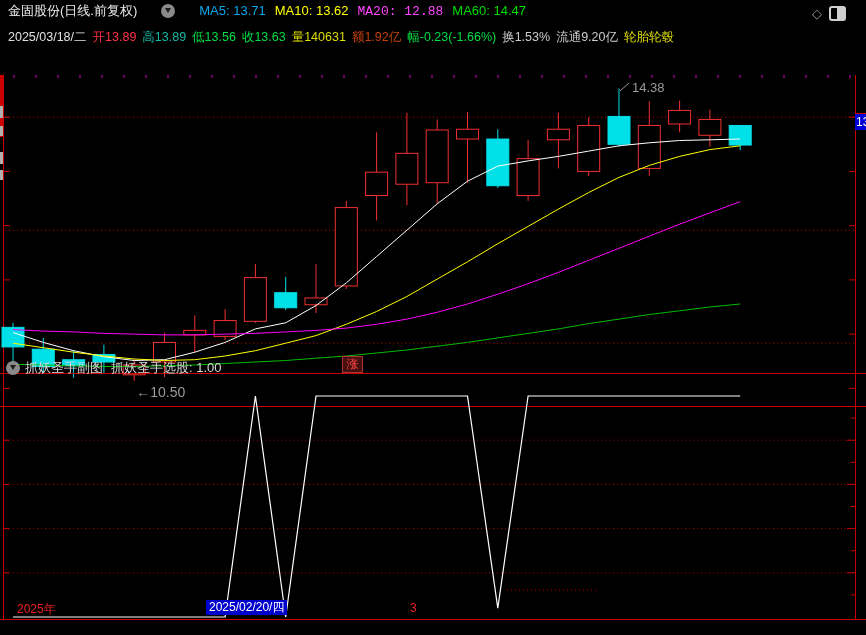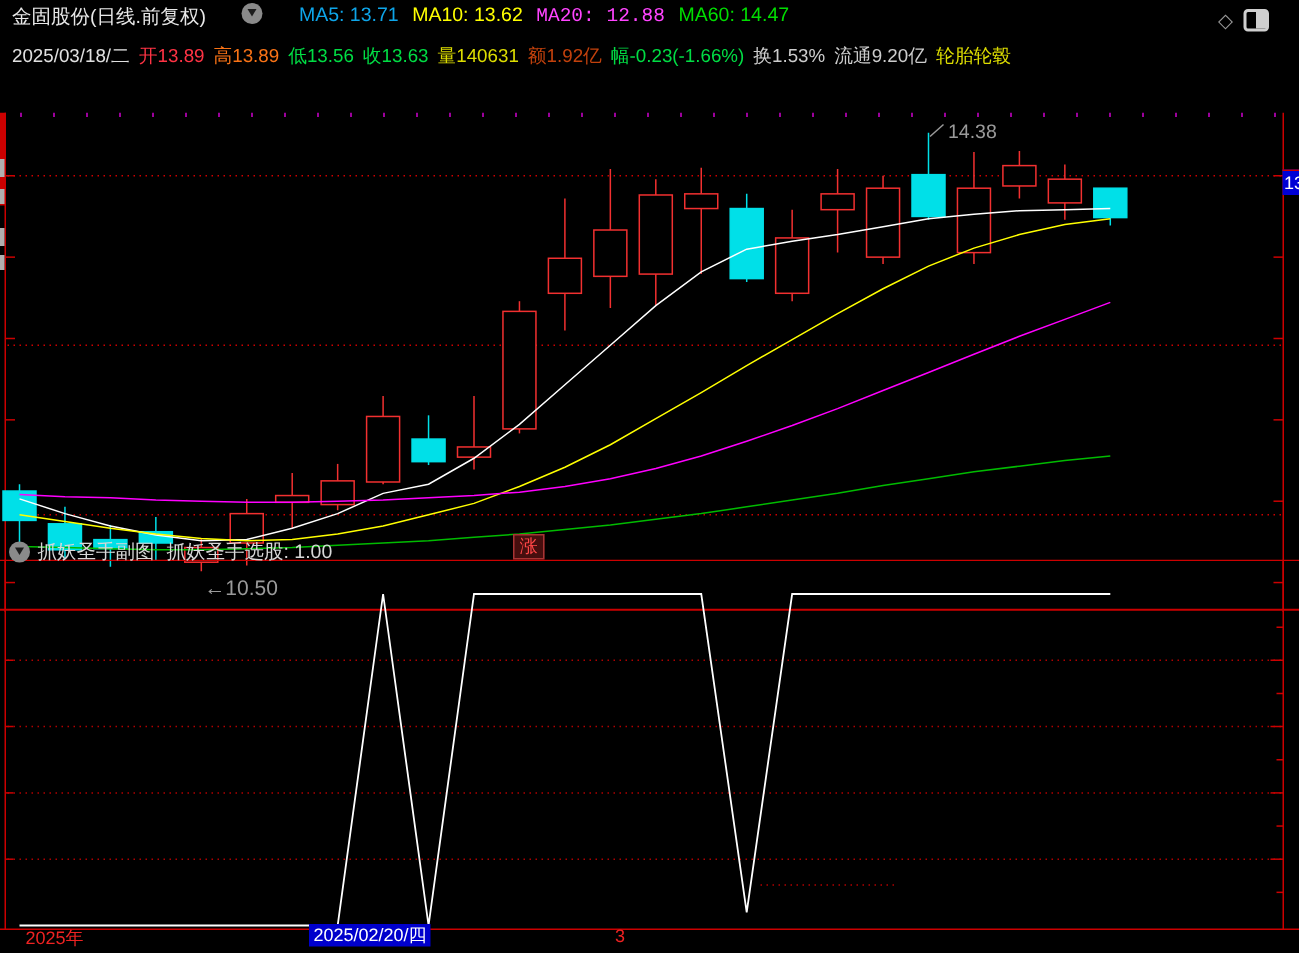--- a/index.html
+++ b/index.html
@@ -1,18 +1,18 @@
 <!DOCTYPE html>
 <html><head>
 <meta charset="utf-8">
 <style>
   html,body{margin:0;padding:0;background:#000;}
   .screen{position:relative;width:866px;height:635px;background:#000;overflow:hidden;
     font-family:"Liberation Sans","DejaVu Sans",sans-serif;}
-  .hdr-row1{position:absolute;top:2px;left:8px;height:17px;display:flex;align-items:flex-start;
+  .hdr-row1{position:absolute;top:2px;left:8px;height:17px;display:flex;align-items:center;
     white-space:nowrap;font-size:13px;gap:18px;}
   .hdr-row2{position:absolute;top:21px;left:8px;height:16px;display:flex;align-items:center;
     white-space:nowrap;font-size:12.5px;}
   .sym{color:#e8e8e8;}
   .chev{display:inline-block;width:14px;height:14px;border-radius:50%;background:#8a8a8a;
     margin:0 6px;position:relative;flex:0 0 auto;}
   .chev i{position:absolute;left:3.5px;top:4px;width:0;height:0;
     border-left:3.5px solid transparent;border-right:3.5px solid transparent;border-top:5px solid #1c1c1c;}
   .ma-readout span{margin-right:9px;}
   .hdr-row2 span{margin-right:6px;margin-top:16px;}
@@ -23,21 +23,21 @@
   .chart-wrap{position:absolute;top:40px;left:0;width:866px;height:333px;margin-top:35px;}
   .sub-wrap{position:absolute;top:373px;left:0;width:866px;height:247px;}
   .sub-hdr{position:absolute;top:360px;left:6px;height:16px;display:flex;align-items:center;
     font-size:13px;color:#d8d8d8;white-space:nowrap;}
   .sub-hdr .chev{margin:0 5px 0 0;}
   .sub-hdr .t2{margin-left:8px;}
   .zhang{position:absolute;left:342px;top:356px;width:19px;height:15px;background:#460e0e;
     border:1px solid #a83434;color:#ff4747;font-size:12px;line-height:15px;text-align:center;}
   .price-badge{position:absolute;left:855px;top:113px;width:11px;height:16px;background:#0000d6;
     border-top:1px solid #cc0000;color:#fff;font-size:12px;line-height:16px;padding-left:1px;overflow:hidden;}
-  .x-axis{position:absolute;top:616px;left:0;width:795px;height:15px;font-size:12px;}
+  .x-axis{position:absolute;top:600px;left:0;width:795px;height:15px;font-size:12px;}
   .ax-year{position:absolute;left:17px;top:1px;color:#ee2222;}
   .ax-date{position:absolute;left:206px;top:0;background:#0000cc;color:#fff;padding:0 3px;height:15px;line-height:15px;}
   .ax-month{position:absolute;left:410px;top:1px;color:#ee2222;}
   .edge-mark{position:absolute;left:0;width:3px;background:#b0b0b0;}
 </style>
 </head>
 <body>
 
 <div class="screen">
 
@@ -50,21 +50,21 @@
   </div>
 
   <div class="win-icons">
     <span class="diamond">◇</span>
     <span class="layout-ico"></span>
   </div>
 
   <div class="hdr-row2">
       <span style="color: rgb(224, 224, 224);">2025/03/18/二</span>
       <span style="color: rgb(255, 51, 68);">开13.89</span>
-      <span style="color: #f97316;">高13.89</span>
+      <span style="color: #14b8a6;">高13.89</span>
       <span style="color: rgb(0, 221, 68);">低13.56</span>
       <span style="color: rgb(0, 221, 68);">收13.63</span>
       <span style="color: rgb(221, 221, 0);">量140631</span>
       <span style="color: #c2410c;">额1.92亿</span>
       <span style="color: rgb(0, 221, 68);">幅-0.23(-1.66%)</span>
       <span style="color: rgb(204, 204, 204);">换1.53%</span>
       <span style="color: rgb(204, 204, 204);">流通9.20亿</span>
       <span style="color: rgb(221, 221, 0);">轮胎轮毂</span>
     </div>
 

